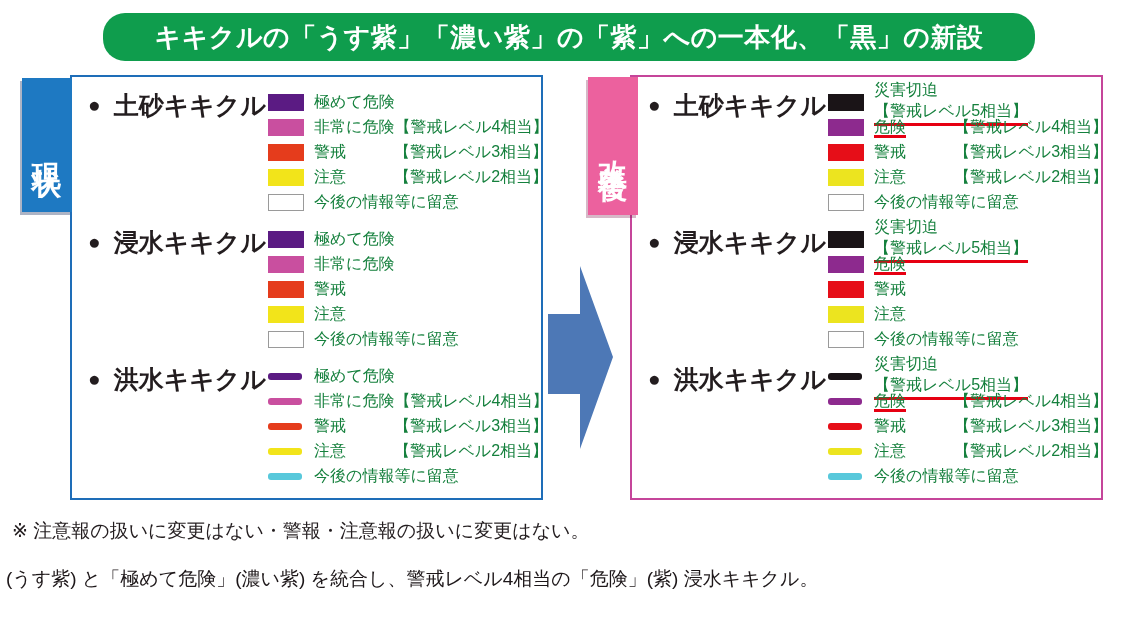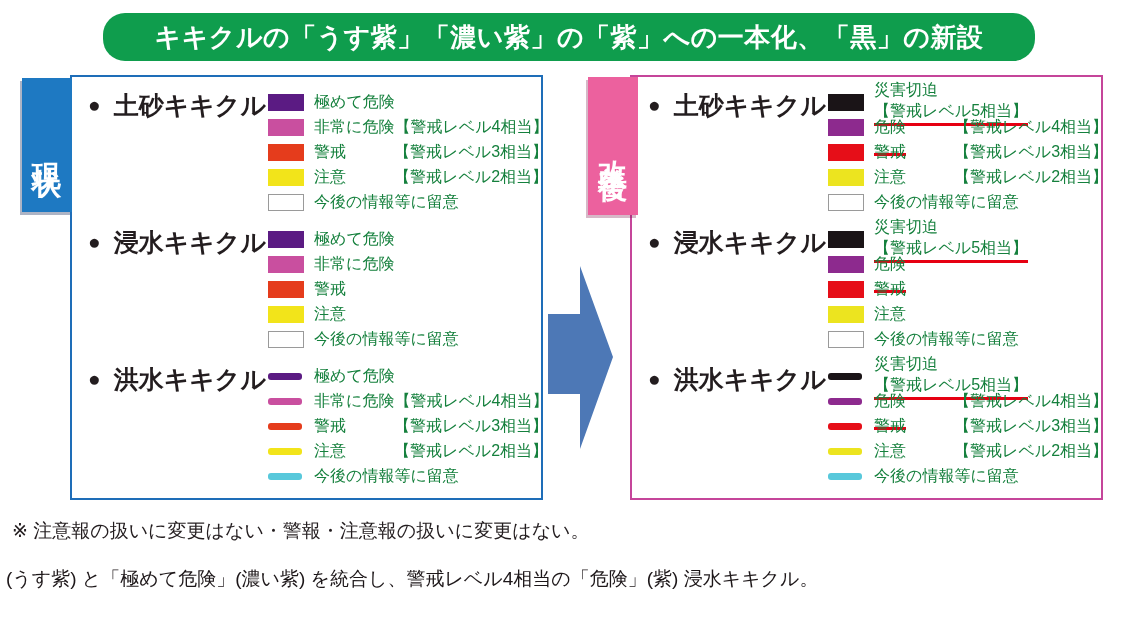--- a/index.html
+++ b/index.html
@@ -32,21 +32,21 @@
   .bullet{font-size:21px;margin-right:13px;line-height:30px;}
   .legend{flex:1 1 auto;}
   .legend-row{display:flex;align-items:center;height:25px;}
   .swatch{flex:0 0 auto;}
   .swatch.box{width:36px;height:17px;margin-right:10px;}
   .swatch.box.outlined{border:1px solid #9a9a9a;box-sizing:border-box;}
   .swatch.line{width:34px;height:7px;border-radius:3px;margin-right:12px;}
   .texts{display:flex;align-items:baseline;font-size:16px;color:#15803d;white-space:nowrap;padding-bottom:1px;}
   .label{display:inline-block;min-width:80px;}
   .u-full .texts{border-bottom:3px solid var(--underline-red,#e60012);flex-direction:column;}
-  .u-label .label-text{border-bottom:3px solid var(--underline-red,#e60012);padding-bottom:18px;margin-top:43px;}
+  .u-label .label-text{border-bottom:3px solid var(--underline-red,#e60012);padding-bottom:0;margin-top:43px;}
   .arrow{position:absolute;left:548px;top:266px;}
   .arrow polygon{fill:var(--arrow-blue,#4d78b6);}
   .note{position:absolute;left:12px;top:518px;font-size:19px;color:#231d1f;}
   .description{position:absolute;left:6px;top:564px;width:1126px;font-size:19px;line-height:29px;color:#1d1719;}
 </style>
 </head>
 <body>
 
 <div class="banner">キキクルの「うす紫」「濃い紫」の「紫」への一本化、「黒」の新設</div>
 

